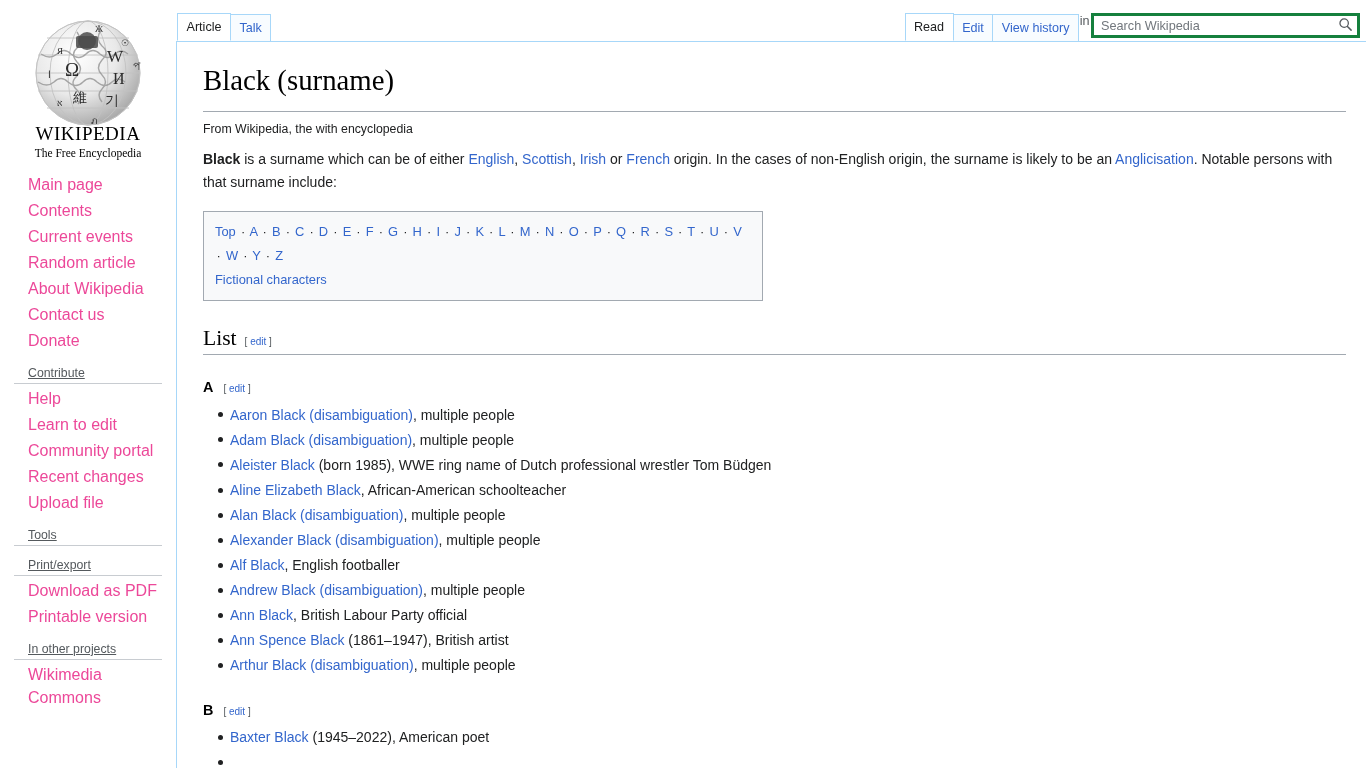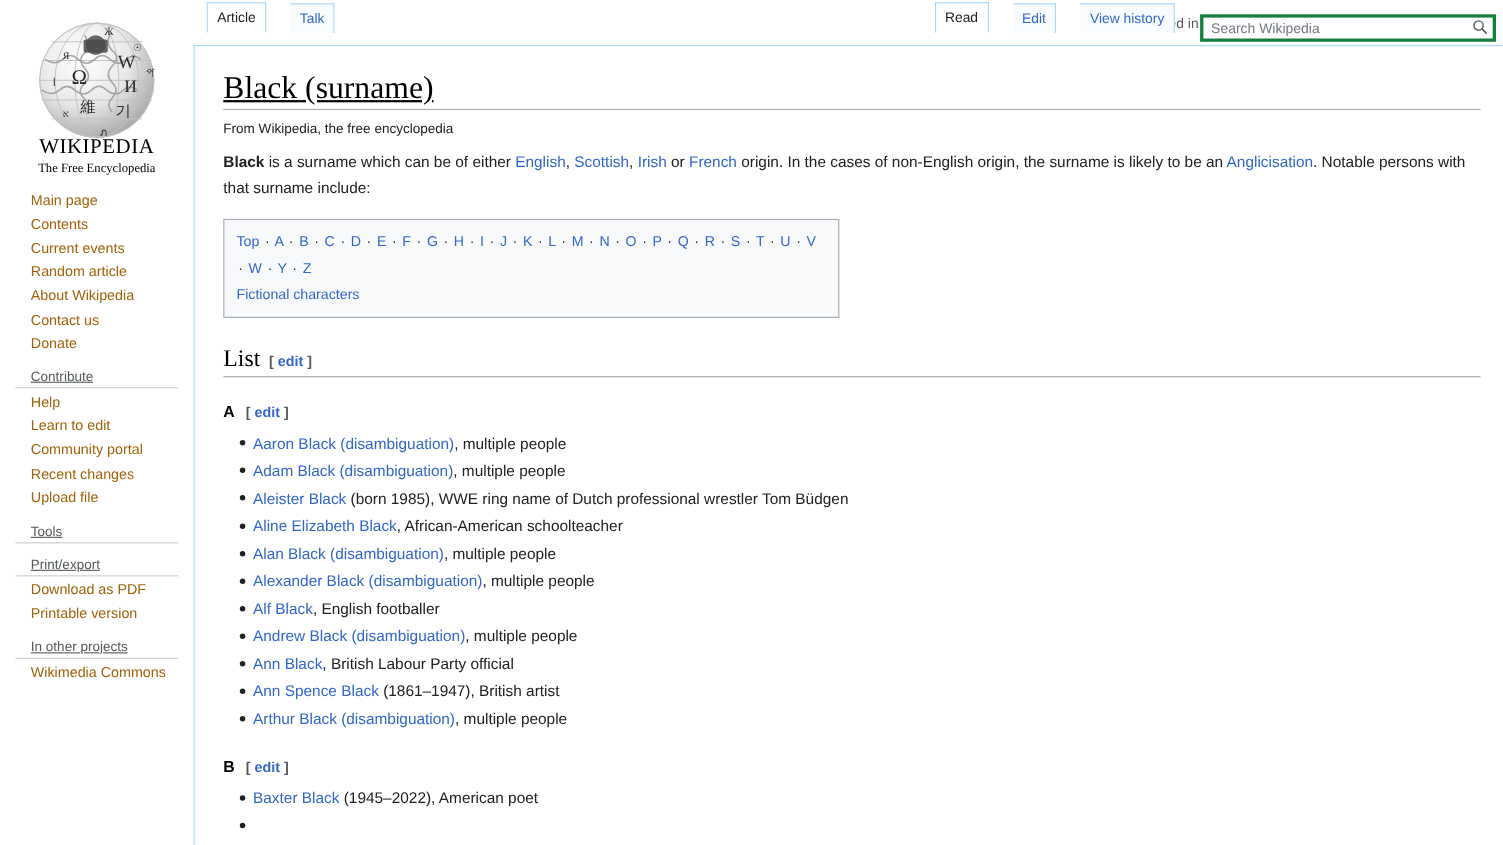--- a/index.html
+++ b/index.html
@@ -89,21 +89,21 @@
     font-size: 12.3px;
     font-weight: normal;
     padding: 0 0 3px 14px;
     margin: 0 0 2px 0;
     border-bottom: 1px solid #c8ccd1;
     margin-right: 14px;
     text-decoration: underline;
   }
   .portal ul { list-style: none; margin: 0; padding: 0; }
   .portal li { padding: 1.4px 0 1.4px 14px; line-height: 1.45; }
-  .portal li a { color: #a16207; font-size: 13px; }
+  .portal li a { color: #ec4899; font-size: 16px; }
 
   
   #content-wrap {
     position: absolute;
     left: 176px; top: 0;
     width: 1190px;
     height: 768px;
   }
   #content {
     position: absolute;
@@ -134,21 +134,21 @@
   .tab {
     height: 27px;
     line-height: 27px;
     padding: 0 8.5px;
     font-size: 12.6px;
     background: #f8fcff;
     border: 1px solid #a7d7f9;
     border-bottom: none;
     color: #3366cc;
     white-space: nowrap;
-    margin: 11px;
+    margin: 0;
   }
   .tab.selected {
     background: #ffffff;
     color: #202122;
     border-bottom: 1px solid #fff;
     position: relative;
     z-index: 3;
     height: 28px;
     line-height: 27px;
   }
@@ -179,24 +179,23 @@
     pointer-events: none;
   }
 
   
   h1#firstHeading {
     font-family: "Liberation Serif", serif;
     font-size: 28.8px;
     font-weight: normal;
     line-height: 1.3;
     margin: 0 0 0 0;
-    padding-bottom: 0;
+    padding-bottom: 12px;
     border-bottom: 1px solid #a2a9b1;
     color: #000;
-    text-decoration: underline;
   }
   #siteSub {
     font-size: 12.3px;
     color: #202122;
     margin: 10px 0 12px 0;
   }
   p.lead {
     margin: 12px 0 0 0;
     line-height: 1.62;
     font-size: 14px;
@@ -226,22 +225,22 @@
     border-bottom: 1px solid #a2a9b1;
     color: #000;
   }
   h3.subsection {
     font-size: 14.4px;
     font-weight: bold;
     margin: 24px 0 0 0;
     color: #000;
   }
   .mw-editsection {
-    font-size: 13px;
-    font-weight: bold;
+    font-size: 10px;
+    font-weight: normal;
     font-family: "Liberation Sans", sans-serif;
     color: #54595d;
     margin-left: 8px;
     white-space: nowrap;
   }
   .mw-editsection .brk { color: #54595d; }
   .mw-editsection a { color: #3366cc; }
   h3.subsection .mw-editsection { margin-left: 10px; }
 
   ul.entries {
@@ -398,21 +397,21 @@
             <path d="M12.6 12.6 L17.5 17.5" stroke="#54595d" stroke-width="1.9" stroke-linecap="round"></path>
           </svg>
         </span>
       </span>
     </div>
   </div>
 
   <div id="content">
 
     <h1 id="firstHeading">Black (surname)</h1>
-    <div id="siteSub">From Wikipedia, the free encyclopedia</div>
+    <div id="siteSub">From Wikipedia, the with encyclopedia</div>
 
     <p class="lead">
       <b>Black</b><span> is a surname which can be of either </span><a href="#">English</a><span>, </span><a href="#">Scottish</a><span>, </span><a href="#">Irish</a><span> or </span><a href="#">French</a><span> origin. In the cases of non-English origin, the surname is likely to be an </span><a href="#">Anglicisation</a><span>. Notable persons with that surname include:</span>
     </p>
 
     <div id="compactTOC">
         <div><a href="#">Top</a> <span class="sep">·</span> <a href="#">A</a> <span class="sep">·</span> <a href="#">B</a> <span class="sep">·</span> <a href="#">C</a> <span class="sep">·</span> <a href="#">D</a> <span class="sep">·</span> <a href="#">E</a> <span class="sep">·</span> <a href="#">F</a> <span class="sep">·</span> <a href="#">G</a> <span class="sep">·</span> <a href="#">H</a> <span class="sep">·</span> <a href="#">I</a> <span class="sep">·</span> <a href="#">J</a> <span class="sep">·</span> <a href="#">K</a> <span class="sep">·</span> <a href="#">L</a> <span class="sep">·</span> <a href="#">M</a> <span class="sep">·</span> <a href="#">N</a> <span class="sep">·</span> <a href="#">O</a> <span class="sep">·</span> <a href="#">P</a> <span class="sep">·</span> <a href="#">Q</a> <span class="sep">·</span> <a href="#">R</a> <span class="sep">·</span> <a href="#">S</a> <span class="sep">·</span> <a href="#">T</a> <span class="sep">·</span> <a href="#">U</a> <span class="sep">·</span> <a href="#">V</a> <span class="sep">·</span> <a href="#">W</a> <span class="sep">·</span> <a href="#">Y</a> <span class="sep">·</span> <a href="#">Z</a></div>
         <div class="row2"><a href="#">Fictional characters</a></div>
       </div>
 

